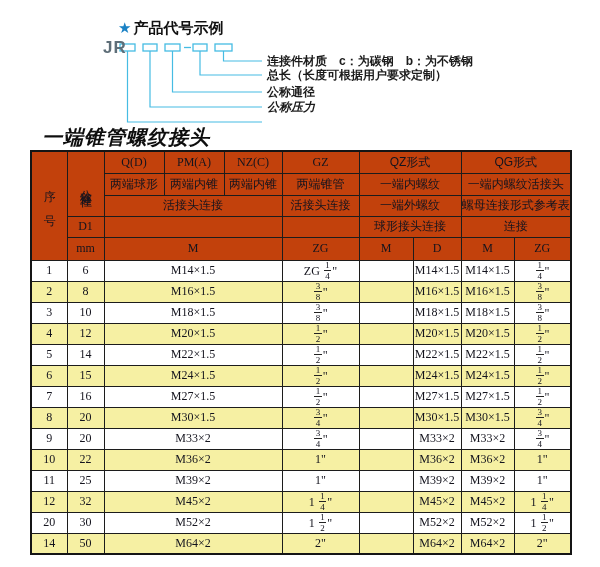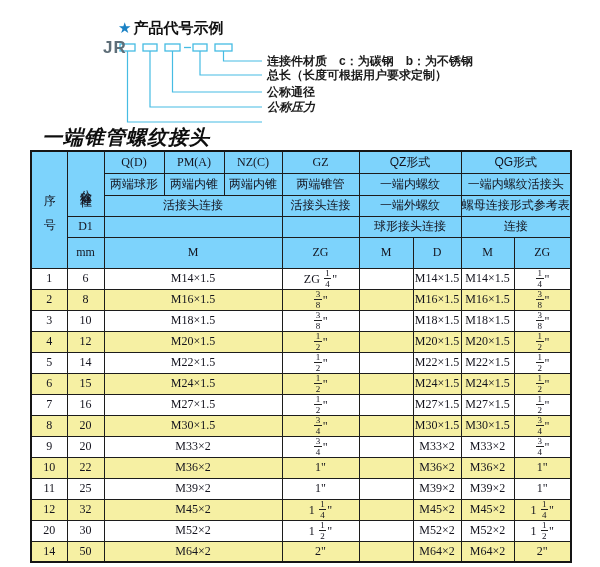--- a/index.html
+++ b/index.html
@@ -16,23 +16,23 @@
 
   
   .table-title{position:absolute;left:42px;top:124px;margin:0;font-size:20px;font-weight:bold;font-style:italic;
     font-family:"DejaVu Serif","Liberation Serif",serif;color:#0e0e0e;letter-spacing:1px;white-space:nowrap;}
 
   
   table.ref{position:absolute;left:30px;top:150px;width:540px;height:405px;border-collapse:collapse;table-layout:fixed;
     border:2.5px solid #151515;background:#fff;}
   table.ref td{border:1.2px solid #1c1c1c;text-align:center;vertical-align:middle;padding:0;
     font-size:12px;color:#14141e;overflow:hidden;}
-  thead td{background:#7dd3fc;}
+  thead td{background:#c2410c;}
   thead tr.h1{height:22px;} thead tr.h2{height:22px;} thead tr.h3{height:21px;}
-  thead tr.h4{height:21px;} thead tr.h5{height:31px;}
+  thead tr.h4{height:21px;} thead tr.h5{height:23px;}
   tbody tr{height:21px;}
   tbody tr:nth-child(even) td{background:#f6f0a3;}
   td.num, td.serif{font-family:"Liberation Serif","DejaVu Serif",serif;font-size:12.5px;}
   .vtext{writing-mode:vertical-rl;text-orientation:upright;}
   td.seq{font-size:13px;letter-spacing:26px;}
   td.dn-head{font-size:11.5px;letter-spacing:2px;}
 
   
   .frac{display:inline-block;vertical-align:-4px;text-align:center;line-height:1;font-size:9px;margin:0 1px;}
   .frac .nu{display:block;border-bottom:1px solid #222;padding:0 1.5px 0.5px;}

